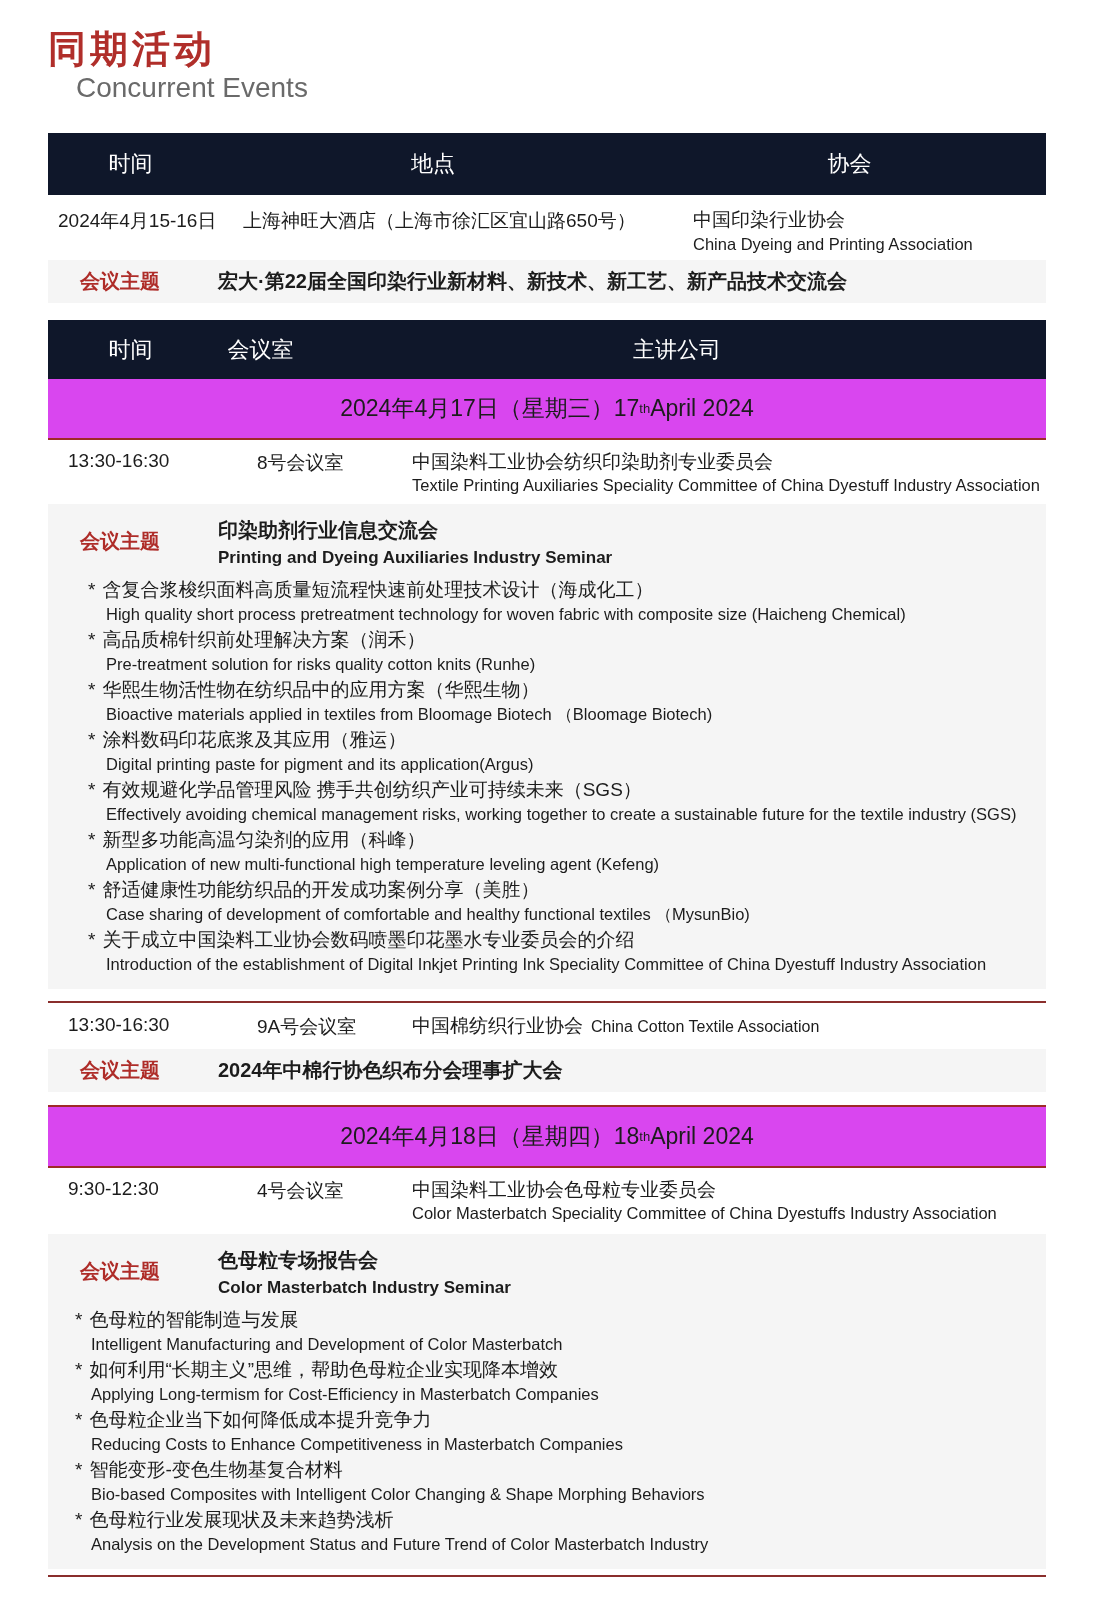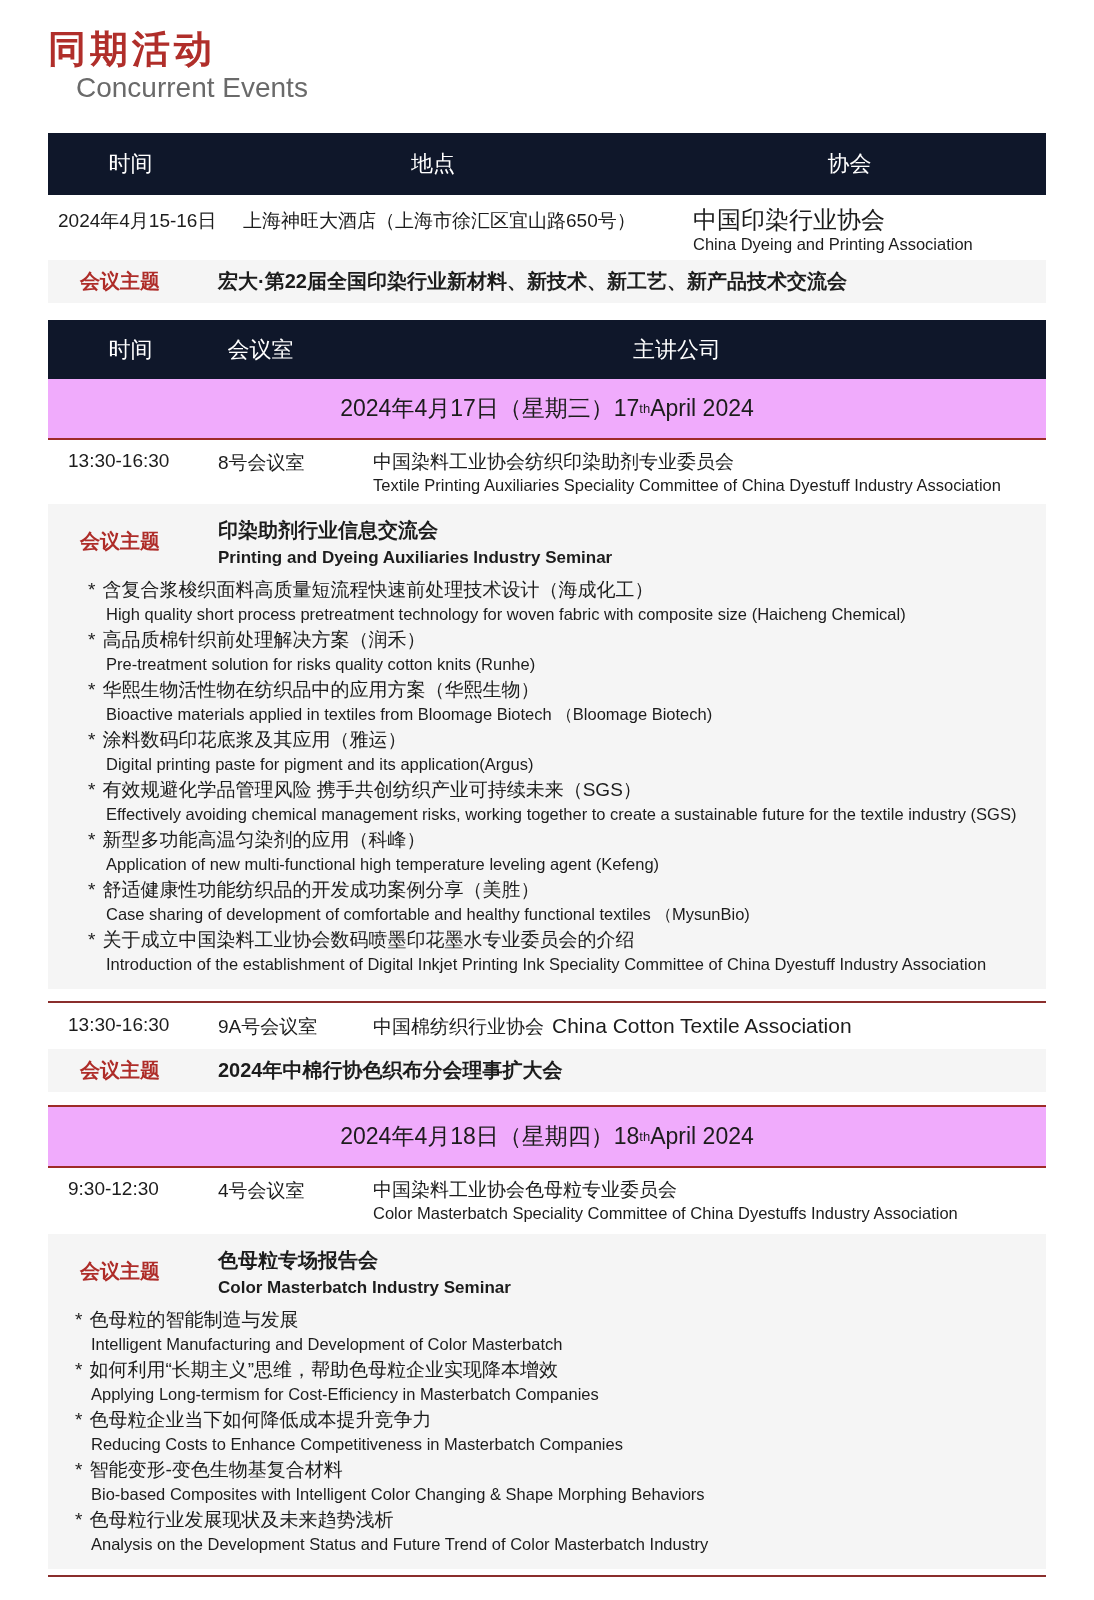--- a/index.html
+++ b/index.html
@@ -16,44 +16,44 @@
   .hb1 { margin-top:29px; height:62px; }
   .hb2 { margin-top:17px; height:59px; }
   .hb-cell { text-align:center; }
   .hb1 .c1 { width:165px; } .hb1 .c2 { width:440px; } .hb1 .c3 { width:393px; }
   .hb2 .c1 { width:165px; } .hb2 .c2 { width:95px; }  .hb2 .c3 { width:738px; }
 
   
   .venue-row { display:flex; padding:13px 0 0 0; font-size:19px; }
   .venue-row .v-time { width:195px; padding-left:10px; flex:none; }
   .venue-row .v-loc  { width:450px; flex:none; }
-  .venue-row .v-assoc .zh { font-size:24px; line-height:24px; }
+  .venue-row .v-assoc .zh { font-size:19px; line-height:24px; }
   .venue-row .v-assoc .en { font-size:16.5px; line-height:21px; margin-top:2px; }
 
   
   .topic-bar { background:#F5F5F5; height:43px; display:flex; align-items:center; }
   .tb1 { margin-top:5px; }
   .tb2 { margin-top:9px; }
   .topic-label { color:#AE2C28; font-weight:bold; font-size:20px; padding-left:32px; width:170px; flex:none; }
   .topic-text { font-weight:bold; font-size:20px; }
 
   
-  .date-bar { background:#f0abfc; height:61px; display:flex; align-items:center; justify-content:center;
+  .date-bar { background:#d946ef; height:61px; display:flex; align-items:center; justify-content:center;
               font-size:23px; border-bottom:2px solid #9E2B28; }
   .date-bar.top-line { border-top:2px solid #9E2B28; margin-top:13px; height:63px; }
   .date-bar sup { font-size:13px; line-height:0; }
 
   
   .session-row { display:flex; font-size:19px; }
   .sr1 { margin-top:10px; } .sr2 { margin-top:11px; } .sr3 { margin-top:10px; }
   .s-time { width:170px; padding-left:20px; flex:none; }
-  .s-room { width:155px; flex:none; }
+  .s-room { width:155px; flex:none;margin-left:39px; }
   .s-org .zh { font-size:19px; line-height:23px; }
   .s-org .en { font-size:16.5px; line-height:21px; margin-top:2px; }
-  .s-org .en-inline { font-size:21px; margin-left:8px; }
+  .s-org .en-inline { font-size:16px; margin-left:8px; }
 
   
   .seminar { background:#F5F5F5; padding:14px 0 12px 0; }
   .sem1 { margin-top:8px; } .sem2 { margin-top:10px; }
   .sem-header { display:flex; }
   .sem-label { color:#AE2C28; font-weight:bold; font-size:20px; padding-left:32px; width:170px; flex:none; padding-top:10px; }
   .sem-title-zh { font-size:20px; font-weight:bold; line-height:25px; }
   .sem-title-en { font-size:17px; font-weight:bold; line-height:20px; margin-top:5px; }
   .sem-list { margin-top:9px; }
   .item-zh { font-size:19px; line-height:25px; }

